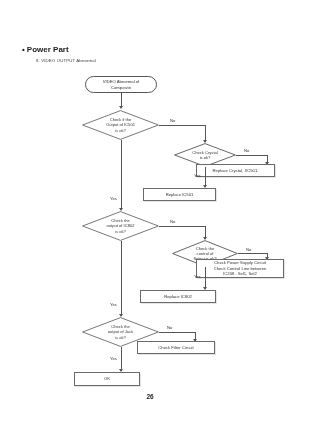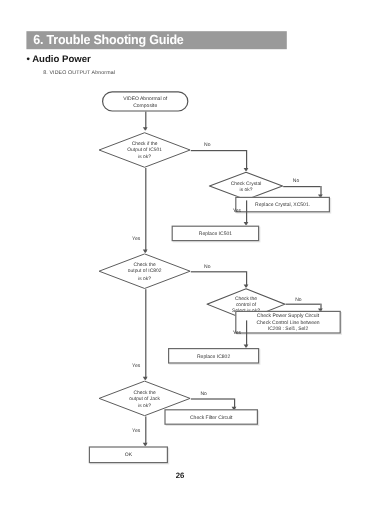--- a/index.html
+++ b/index.html
@@ -154,26 +154,23 @@
     font-size: 6.5px;
     font-weight: bold;
     color: #1a1a1a;
   }
 </style>
 </head>
 <body>
 
 <div class="page">
 
-  <div class="section-header">
-    <span class="section-header-text">6. Trouble Shooting Guide</span>
-  </div>
 
   <div class="subsection">
-    <span class="bullet">•</span><span>Audio Power</span>
+    <span class="bullet">•</span><span>Power Part</span>
   </div>
 
   <div class="subsub">8. VIDEO OUTPUT Abnormal</div>
 
   <div class="flow">
 
     <div class="node term" style="left:85px; top:76px; width:72px; height:17px;">
       <span style="white-space:pre-line;">VIDEO Abnormal of
 Composite</span>
     </div>

